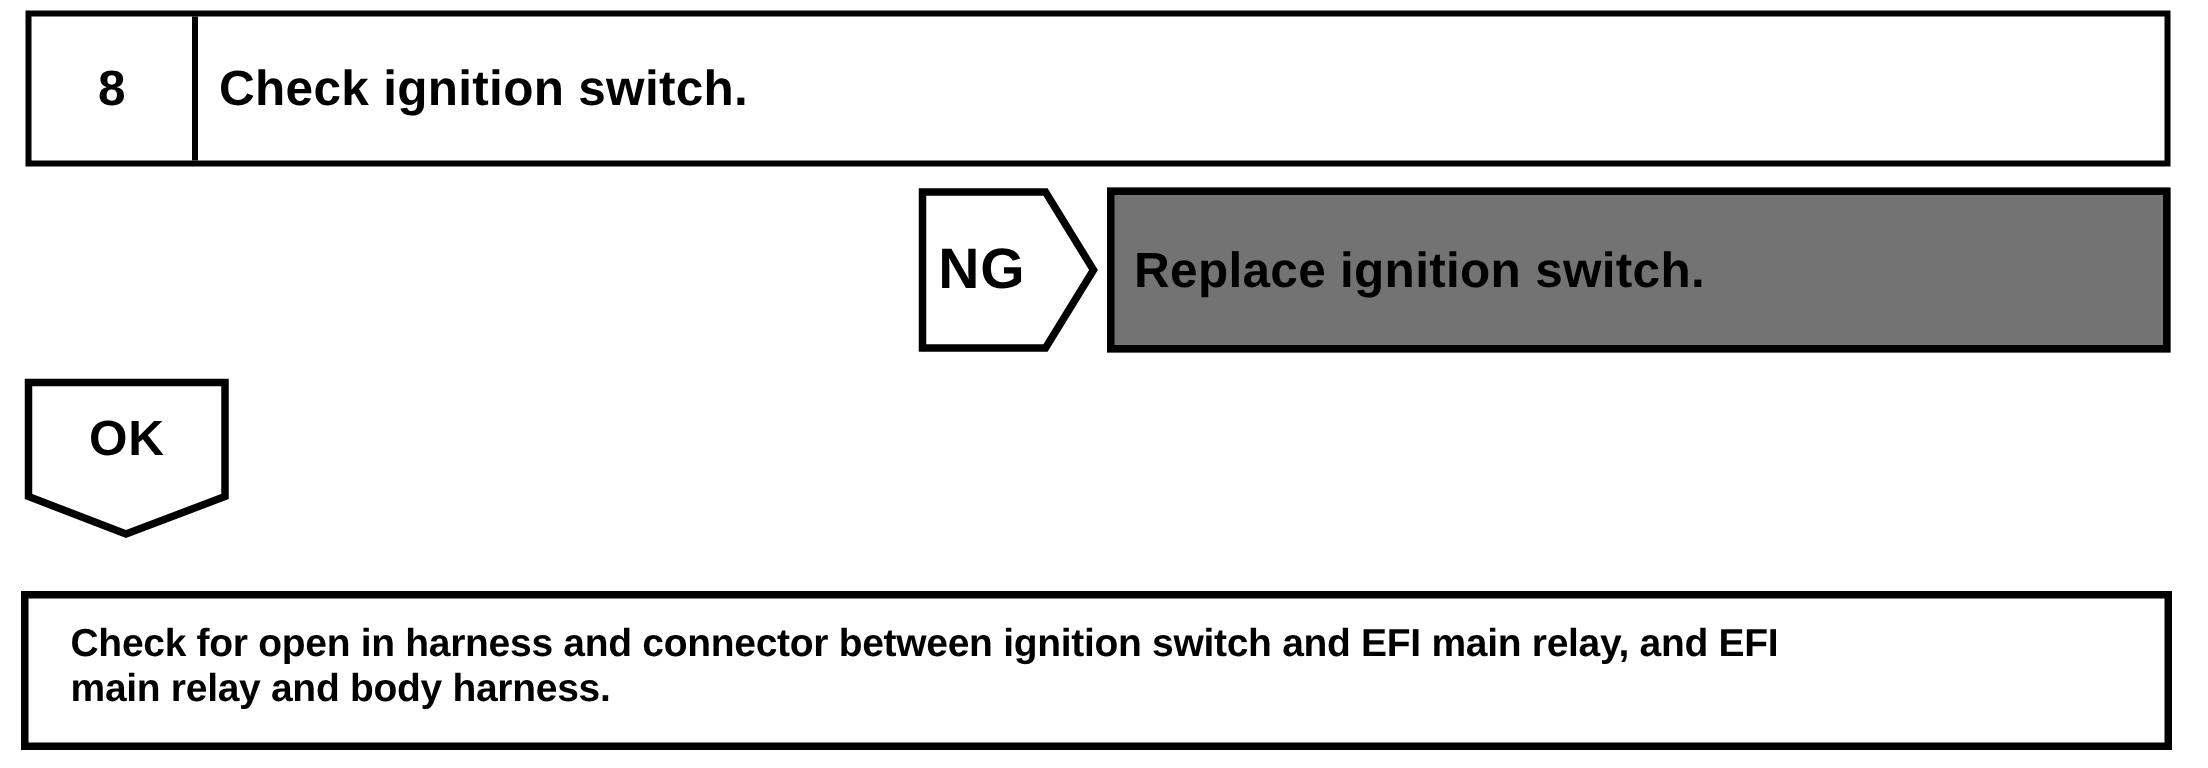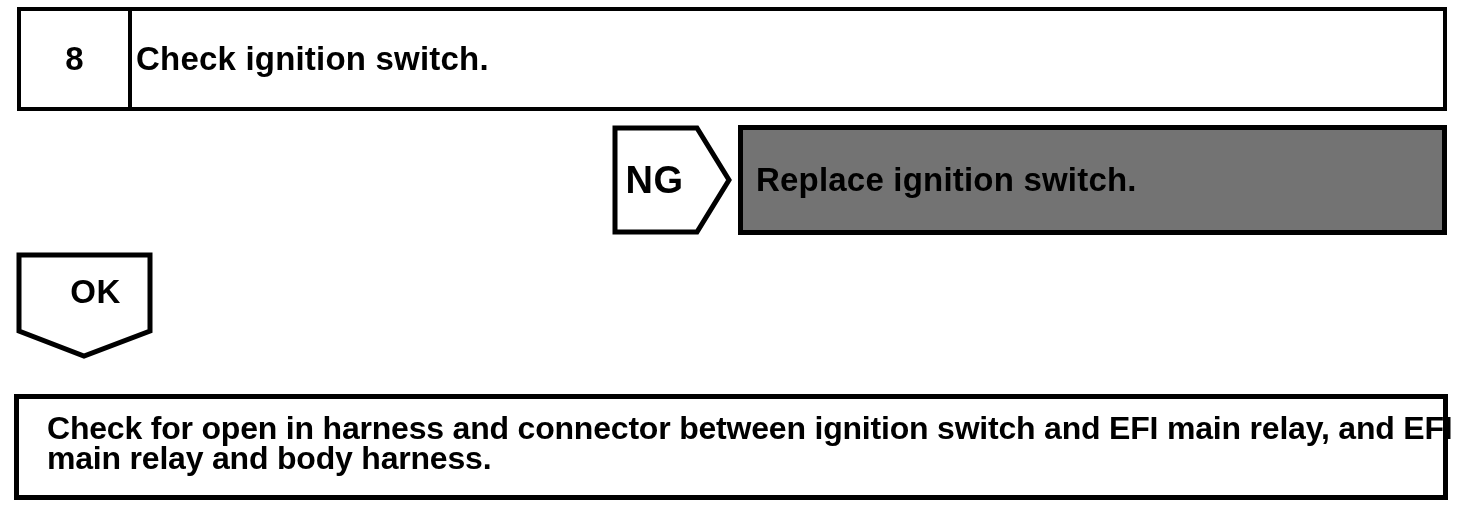--- a/index.html
+++ b/index.html
@@ -34,21 +34,21 @@
     border-right: 4px solid #000;
     display: flex;
     align-items: center;
     justify-content: center;
     font-size: 33px;
   }
   .step-text {
     flex: 1;
     display: flex;
     align-items: center;
-    padding-left: 4px;
+    padding-left: 14px;
     font-size: 33px;
     letter-spacing: 0.2px;
   }
 
   
   .ng-shape {
     position: absolute;
     left: 612px; top: 125px;
     width: 120px; height: 110px;
   }
@@ -88,33 +88,32 @@
   .ok-shape svg { display: block; width: 100%; height: 100%; }
   .ok-label {
     position: absolute;
     left: 0; top: 0;
     width: 137px; height: 79px;
     display: flex;
     align-items: center;
     justify-content: center;
     font-size: 33px;
     letter-spacing: 0.5px;
-    padding-left: 11px;
   }
 
   
   .next-box {
     position: absolute;
     left: 14px; top: 394px;
     width: 1434px; height: 106px;
     border: 5px solid #000;
     box-sizing: border-box;
     background: #fff;
     padding: 14px 0 0 28px;
-    font-size: 32px;
+    font-size: 26px;
     line-height: 30px;
     letter-spacing: -0.2px;
   }
   .next-box .line { white-space: nowrap; }
 </style>
 </head>
 <body>
 
 <div class="page">
 

